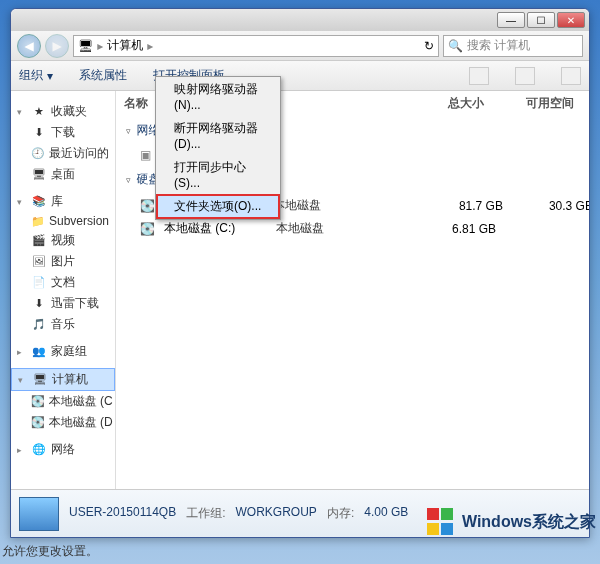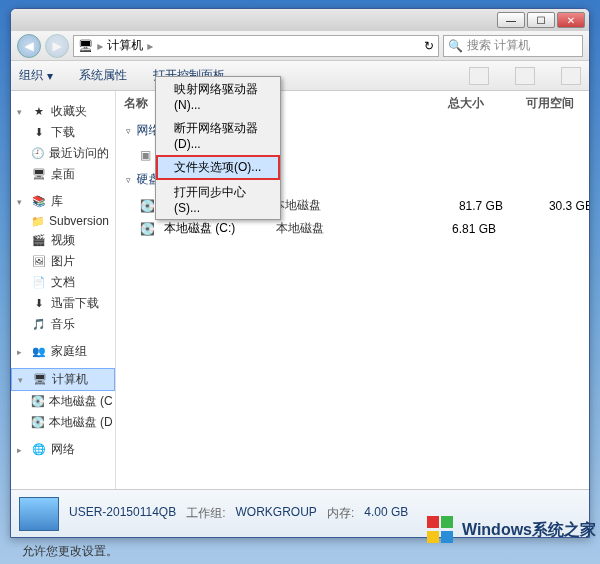--- a/index.html
+++ b/index.html
@@ -54,23 +54,23 @@
 .row .rsize { flex: 0 0 100px; text-align: right; }
 .row .rfree { flex: 0 0 90px; text-align: right; }
 
 .statusbar { height: 48px; background: linear-gradient(#f4f8fc,#e4ecf4); border-top: 1px solid #ccc; display: flex; align-items: center; padding: 4px 8px; gap: 10px; }
 .statusbar .pc-icon { width: 40px; height: 34px; background: linear-gradient(#8cf,#48c); border: 1px solid #369; }
 .statusbar .info { display: flex; flex-direction: column; gap: 15px; }
 .statusbar .info-row { display: flex; gap: 10px; }
 .statusbar .lbl { color: #666; }
 .statusbar .val { color: #1a3d6d; }
 
-.bottom-text { position: absolute; left: 22px; bottom: 4px; color: #333; font-size: 12px; }
-
-.watermark { position: absolute; right: 4px; bottom: 20px; display: flex; align-items: center; gap: 7px; text-align: right; }
+.bottom-text { position: absolute; left: 2px; bottom: 4px; color: #333; font-size: 12px; }
+
+.watermark { position: absolute; right: 4px; bottom: 28px; display: flex; align-items: center; gap: 7px; text-align: right; }
 .watermark .logo { display: flex; flex-wrap: wrap; width: 28px; height: 28px; gap: 2px; }
 .watermark .logo span { width: 12px; height: 12px; }
 .wm-text { display: flex; flex-direction: column; }
 .wm-text .t1 { font-size: 16px; color: #1a3d6d; font-weight: bold; }
 .wm-text .t2 { font-size: 11px; color: #c33; }
 </style>
 </head>
 <body>
 
 <div class="window">
@@ -241,22 +241,22 @@
         <span class="val">4.00 GB</span>
       </div>
     </div>
   </div>
 
 </div>
 
 <div class="menu-dropdown">
   <div class="mitem">映射网络驱动器(N)...</div>
   <div class="mitem">断开网络驱动器(D)...</div>
+  <div class="mitem">打开同步中心(S)...</div>
   <div class="mitem highlighted">文件夹选项(O)...</div>
-  <div class="mitem">打开同步中心(S)...</div>
 </div>
 
 <div class="bottom-text">允许您更改设置。</div>
 
 <div class="watermark">
   <div class="logo">
     <span style="background:#e03030"></span>
       <span style="background:#3ab54a"></span>
     <span style="background:#f5c518"></span>
       <span style="background:#2a8dd8"></span>

